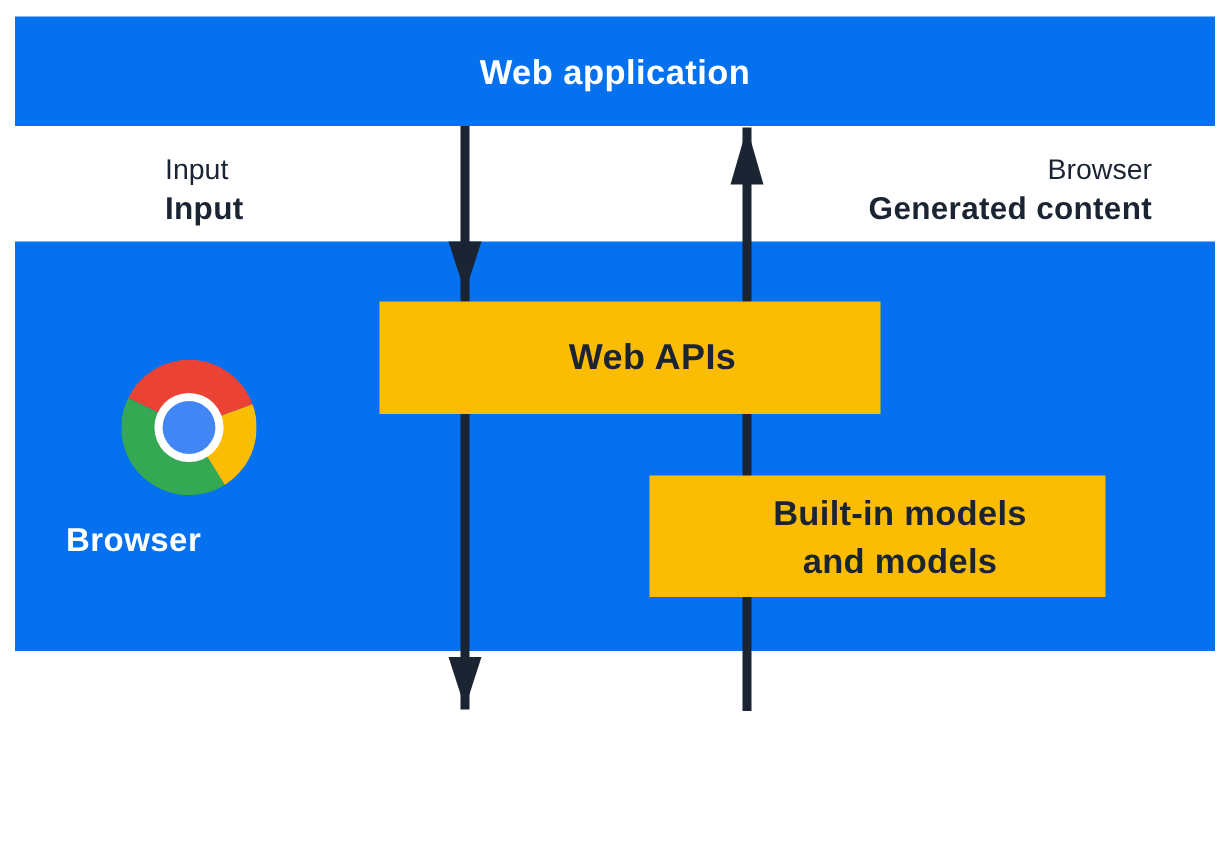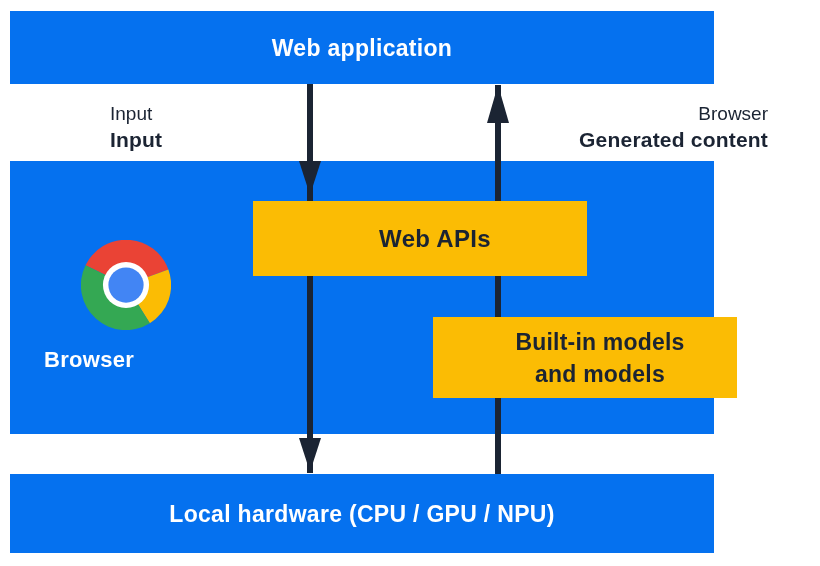--- a/index.html
+++ b/index.html
@@ -11,21 +11,21 @@
     position: relative;
     width: 820px;
     height: 566px;
     background: #ffffff;
     font-family: "Liberation Sans", "DejaVu Sans", sans-serif;
     overflow: hidden;
   }
   .band {
     position: absolute;
     left: 10px;
-    width: 704px;
+    width: 800px;
     background: #0571ef;
   }
   .band-top { top: 11px; height: 73px; }
   .band-mid { top: 161px; height: 273px; }
   .band-bottom { top: 474px; height: 79px; }
   .band-label {
     position: absolute;
     left: 0;
     width: 100%;
     text-align: center;
@@ -119,23 +119,20 @@
     <div class="io-sub">Input</div>
   </div>
 
   <div class="io-group io-right">
     <div class="io-title">Browser</div>
     <div class="io-sub">Generated content</div>
   </div>
 
   <div class="band band-mid"></div>
 
-  <div class="band band-bottom">
-    <div class="band-label">Local hardware (CPU / GPU / NPU)</div>
-  </div>
 
   <div>
     <div class="arrow-line down-line"></div>
     <div class="arrow-head head-down down-head-mid"></div>
     <div class="arrow-head head-down down-head-bottom"></div>
   </div>
 
   <div>
     <div class="arrow-line up-line"></div>
     <div class="arrow-head head-up up-head-top"></div>

